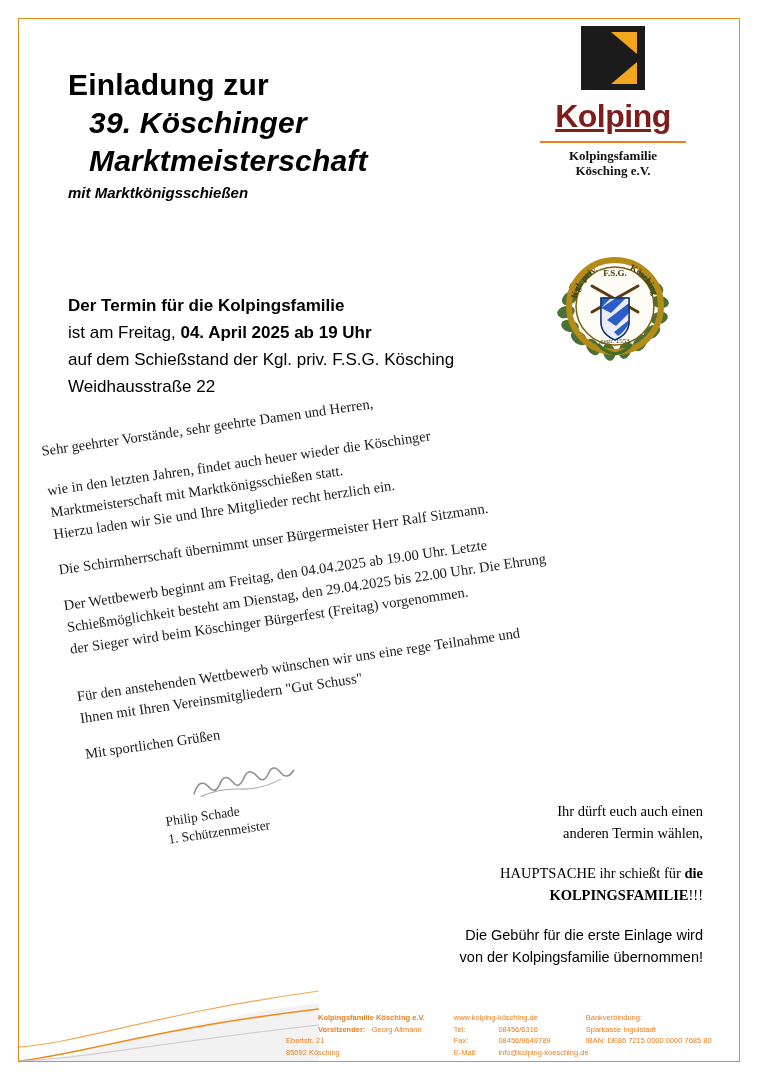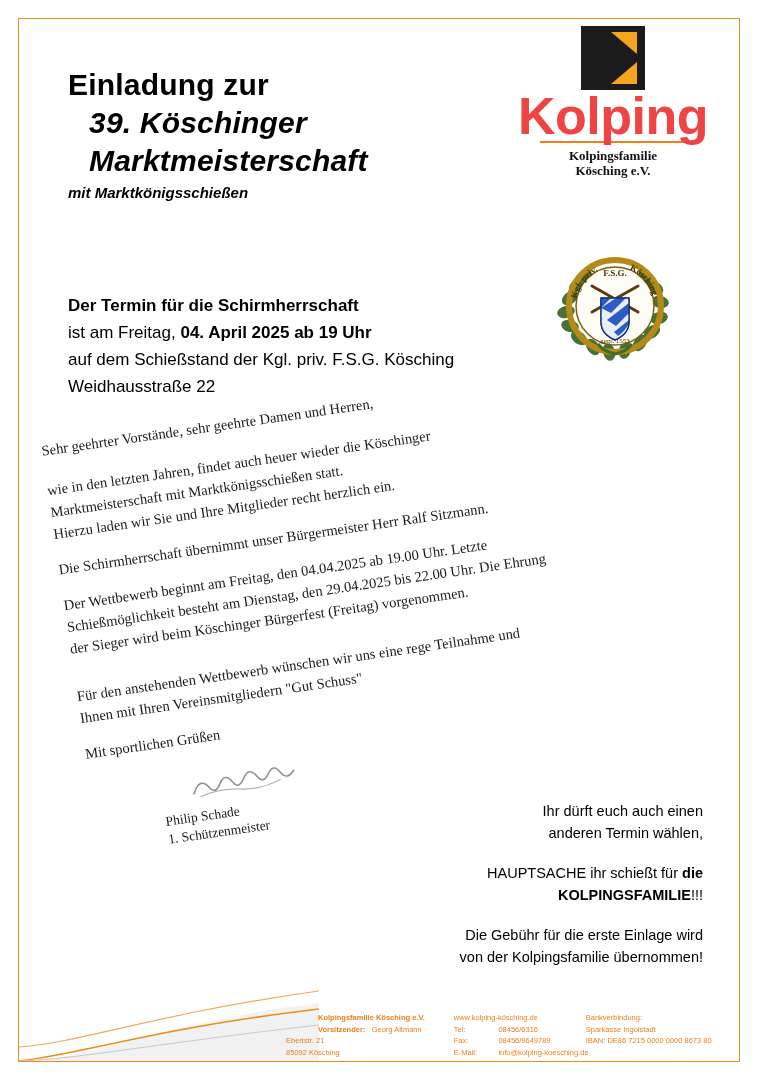--- a/index.html
+++ b/index.html
@@ -44,22 +44,23 @@
     content:"";position:absolute;left:30px;top:6px;
     border-left:26px solid transparent;
     border-top:22px solid #f3a61d;
   }
   .kolping-k::after{
     content:"";position:absolute;left:30px;bottom:6px;
     border-left:26px solid transparent;
     border-bottom:22px solid #f3a61d;
   }
   .kolping-word{
-    font-size:52px;line-height:44px;color:#ef4444;font-weight:700;
+    font-size:32px;line-height:44px;color:#7f1d1d;font-weight:700;
     letter-spacing:-0.5px;
+    text-decoration:underline;
   }
   .kolping-rule{
     width:146px;height:2px;background:#ef7d1a;margin:3px auto 5px auto;
   }
   .kolping-sub{
     font-size:13px;line-height:15px;font-weight:700;color:#111;font-family:Liberation Serif, serif;
   }
 
   
   .crest{
@@ -106,21 +107,21 @@
     width:120px;height:34px;margin-left:28px;opacity:.75;
   }
 
   
   .notes{
     position:absolute;right:55px;top:800px;width:330px;
     text-align:right;font-size:14.5px;line-height:22px;
   }
   .notes .center{}
   .notes .b{font-weight:700;}
-  .notes .blk{margin-bottom:18px;}
+  .notes .blk{margin-bottom:18px;font-family:Liberation Serif, serif;}
 
   
   .swoosh{
     position:absolute;left:19px;bottom:19px;width:300px;height:110px;
     overflow:hidden;
   }
 
   
   .footer{
     position:absolute;left:286px;bottom:22px;width:452px;
@@ -215,21 +216,21 @@
   </div>
 
   <div class="headline">
     <div class="h1">Einladung zur</div>
     <div class="h1 italic">39. Köschinger</div>
     <div class="h1 italic">Marktmeisterschaft</div>
     <div class="h-sub">mit Marktkönigsschießen</div>
   </div>
 
   <div class="info">
-    <div class="b">Der Termin für die Schirmherrschaft</div>
+    <div class="b">Der Termin für die Kolpingsfamilie</div>
     <div><span>ist am Freitag,</span><span class="b"> 04. April 2025 ab 19 Uhr</span></div>
     <div>auf dem Schießstand der Kgl. priv. F.S.G. Kösching</div>
     <div>Weidhausstraße 22</div>
   </div>
 
   <div class="letter">
     <p class="tight">Sehr geehrter Vorstände, sehr geehrte Damen und Herren,</p>
     <p>
       <span>wie in den letzten Jahren, findet auch heuer wieder die Köschinger</span><br>
       <span>Marktmeisterschaft mit Marktkönigsschießen statt.</span><br>
@@ -294,21 +295,21 @@
           &nbsp;&nbsp;<span>Georg Altmann</span>
         </td>
         <td class="c2">Tel:</td>
         <td class="c3">08456/6316</td>
         <td class="c4">Sparkasse Ingolstadt</td>
       </tr>
       <tr>
         <td class="c1">Ebertstr. 21</td>
         <td class="c2">Fax:</td>
         <td class="c3">08456/9649789</td>
-        <td class="c4">IBAN: DE86 7215 0000 0000 8673 80</td>
+        <td class="c4">IBAN: DE86 7215 0000 0000 7685 80</td>
       </tr>
       <tr>
         <td class="c1">85092 Kösching</td>
         <td class="c2">E-Mail:</td>
         <td class="c3" colspan="2">info@kolping-koesching.de</td>
       </tr>
     </tbody>
       </table>
   </div>
 

